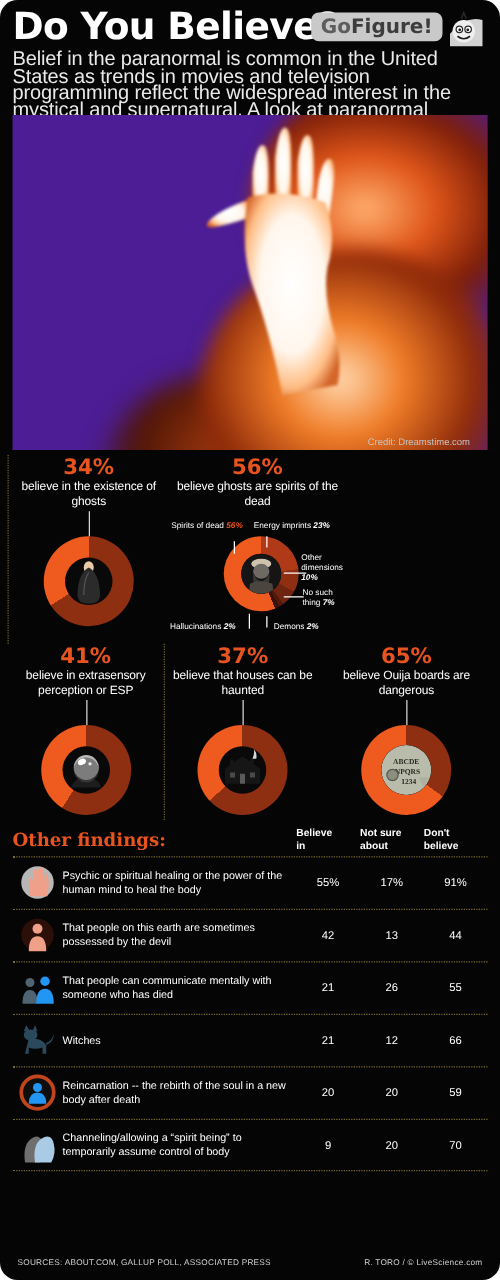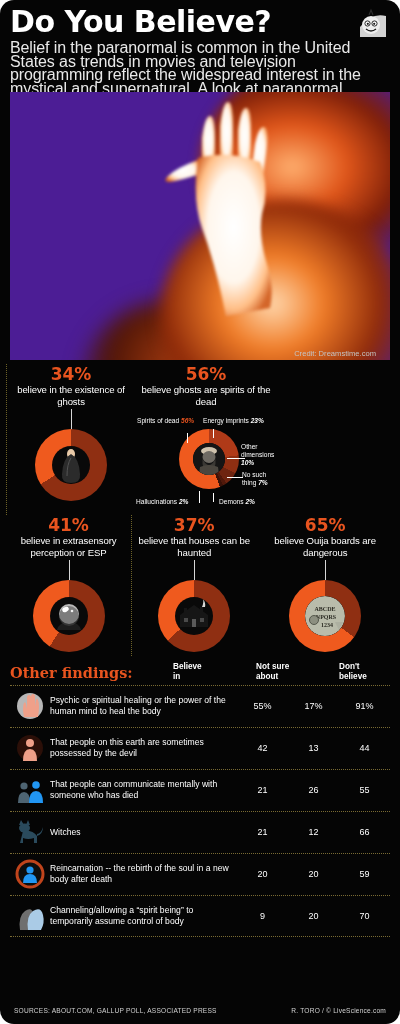--- a/index.html
+++ b/index.html
@@ -136,21 +136,21 @@
     font-size:6.6px;
     line-height:8px;
     white-space:nowrap;
   }
   .lbl b{ font-style:italic; }
   .lbl .v-or{ color:#e8541f; font-style:italic; font-weight:bold; }
   .tick{ position:absolute; background:#ffffff; height:1px; }
 
   
   .findings{ margin:6px 10px 0 10px; }
-  .f-head{ display:flex; align-items:flex-end; padding-bottom:3px;gap:32px; }
+  .f-head{ display:flex; align-items:flex-end; padding-bottom:3px; }
   .f-title{
     flex:1;
     color:#e8541f;
     font-family:"DejaVu Serif", serif;
     font-weight:bold;
     font-size:14.5px;
     line-height:18px;
   }
   .col-h{
     width:51px; text-align:left;
@@ -182,20 +182,23 @@
   }
 </style>
 </head>
 <body>
 
 <div class="poster">
 
   <div class="header">
     <div class="title-row">
       <div class="main-title">Do You Believe?</div>
+      <div class="gofigure">
+        <span class="go">Go</span><span>Figure!</span>
+      </div>
       <span class="mascot">
         <svg viewBox="0 0 32 30" width="32" height="30">
           <path d="M4 29 L4 19 Q16 4 30 8 L30 29 Z" fill="#d3d3d3"></path>
           <circle cx="15" cy="17" r="9" fill="#efefef"></circle>
           <circle cx="11.5" cy="15.5" r="2.6" fill="#fff" stroke="#2a2a2a" stroke-width="1"></circle>
           <circle cx="18.5" cy="15.5" r="2.6" fill="#fff" stroke="#2a2a2a" stroke-width="1"></circle>
           <circle cx="11.8" cy="15.8" r="1.1" fill="#1a1a1a"></circle>
           <circle cx="18.2" cy="15.8" r="1.1" fill="#1a1a1a"></circle>
           <path d="M10 21 Q15 25 20 21" stroke="#1a1a1a" stroke-width="1.3" fill="none"></path>
           <path d="M13 7 L15 2 L17 7" stroke="#2a2a2a" stroke-width="1.2" fill="none"></path>

